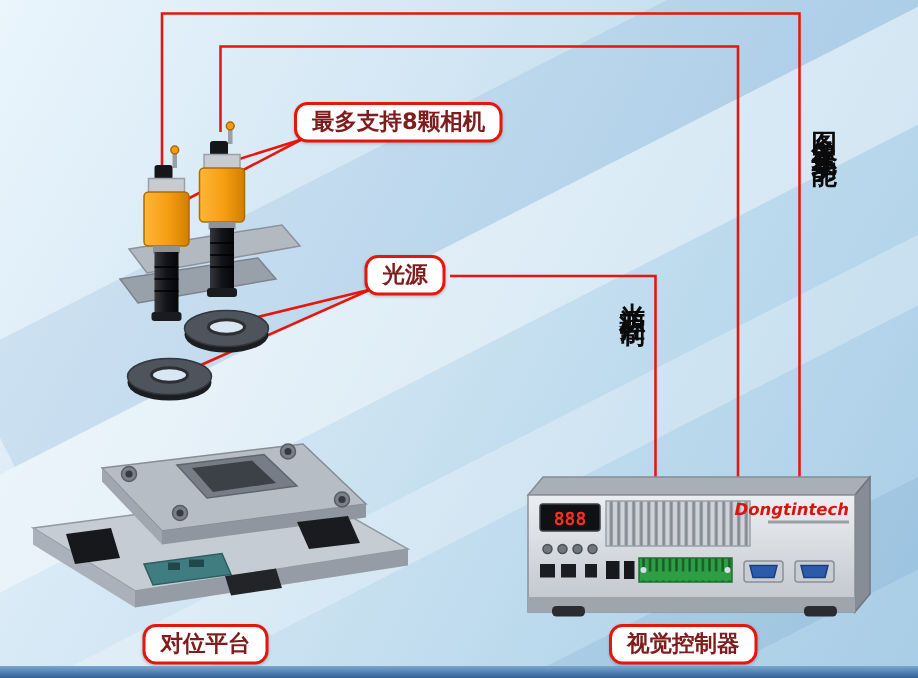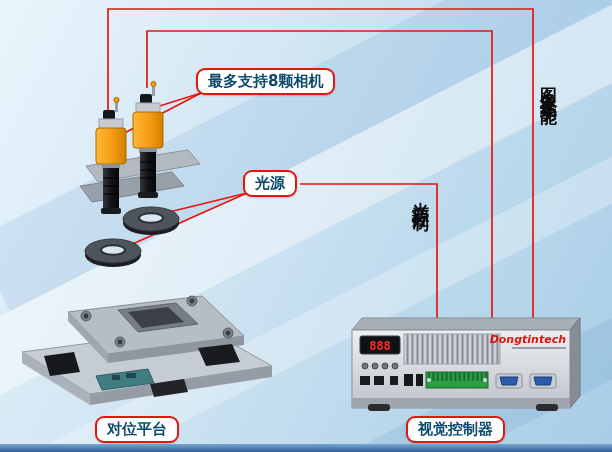--- a/index.html
+++ b/index.html
@@ -11,21 +11,21 @@
   .streak{position:absolute;pointer-events:none;}
   .s1{left:-140px;top:150px;width:950px;height:70px;background:rgba(255,255,255,.40);transform:rotate(-27deg);}
   .s2{left:-120px;top:290px;width:950px;height:42px;background:rgba(255,255,255,.28);transform:rotate(-27deg);}
   .s3{left:-60px;top:20px;width:950px;height:80px;background:rgba(110,160,210,.18);transform:rotate(-27deg);}
   .s4{left:120px;top:330px;width:950px;height:55px;background:rgba(90,140,195,.16);transform:rotate(-27deg);}
   .bottom-bar{position:absolute;left:0;bottom:0;width:612px;height:8px;
     background:linear-gradient(#7aa7cf,#2f5f98);}
   svg.scene{position:absolute;left:0;top:0;}
   .label-box{
     position:absolute;background:#ffffff;border:2px solid #e8150d;border-radius:9px;
-    padding:2px 10px;font-size:15px;font-weight:700;color:#0c4a6e;white-space:nowrap;line-height:19px;
+    padding:2px 10px;font-size:15px;font-weight:700;color:#7f1d1d;white-space:nowrap;line-height:19px;
     box-shadow:0 1px 2px rgba(0,0,0,.18);
   }
   .vtext{
     position:absolute;writing-mode:vertical-rl;text-orientation:upright;
     font-size:17px;font-weight:700;color:#0b0b0b;letter-spacing:4px;white-space:nowrap;
   }
 </style>
 </head>
 <body>
 

